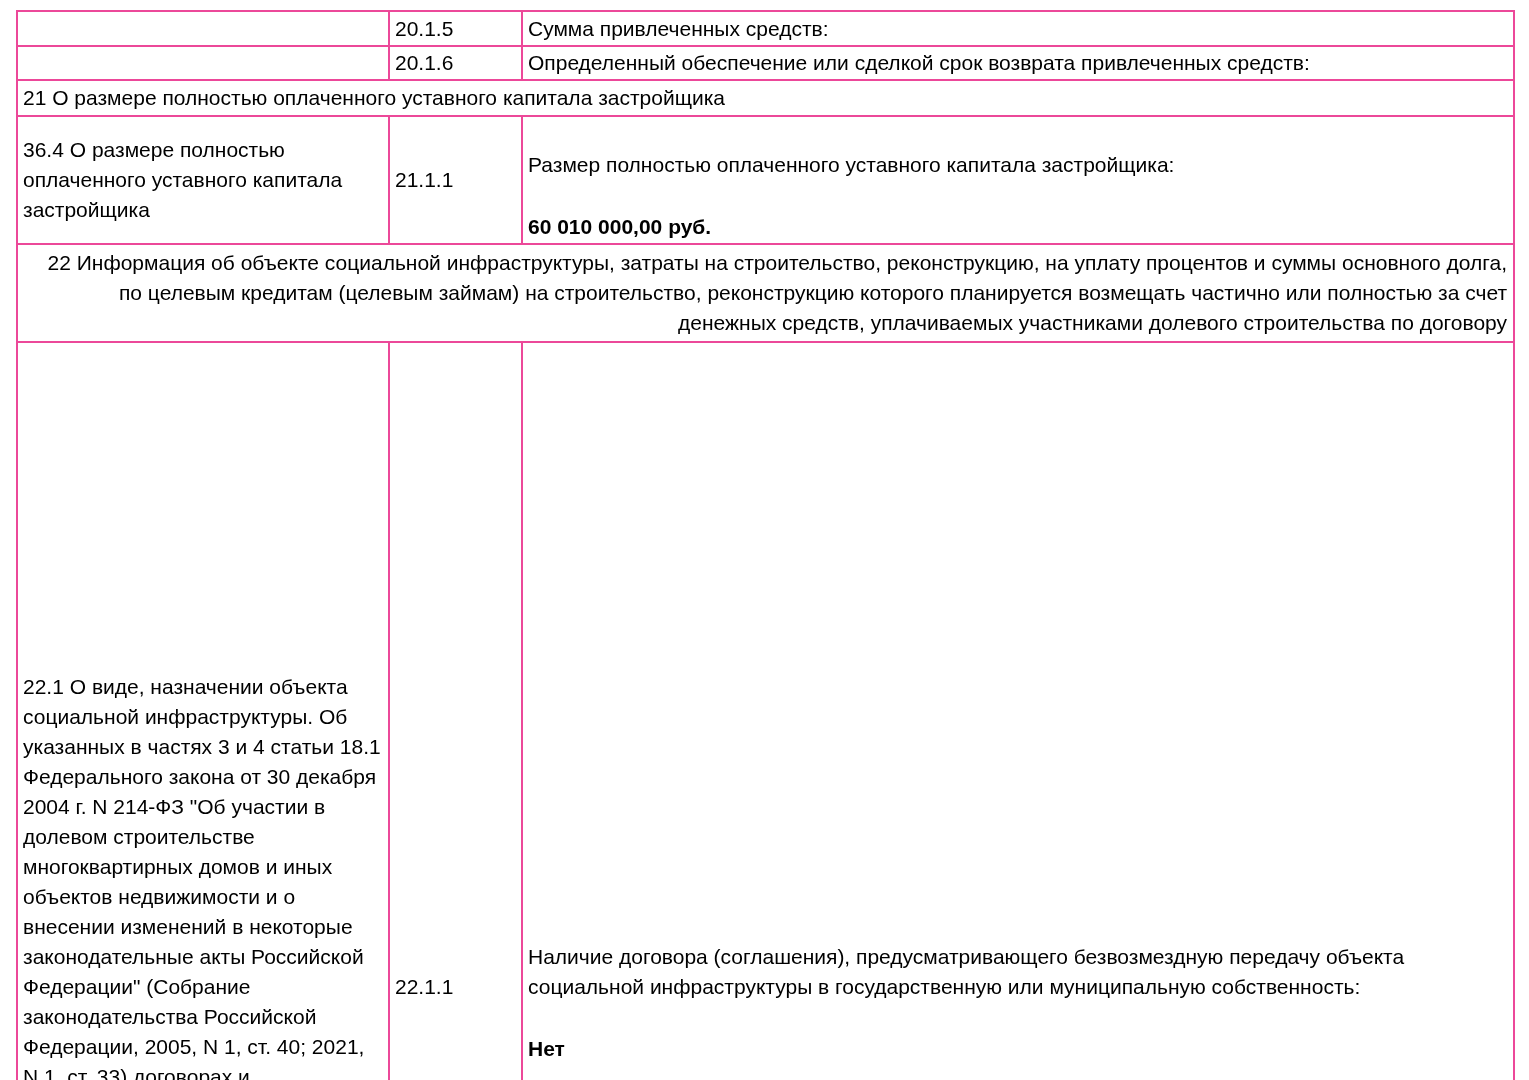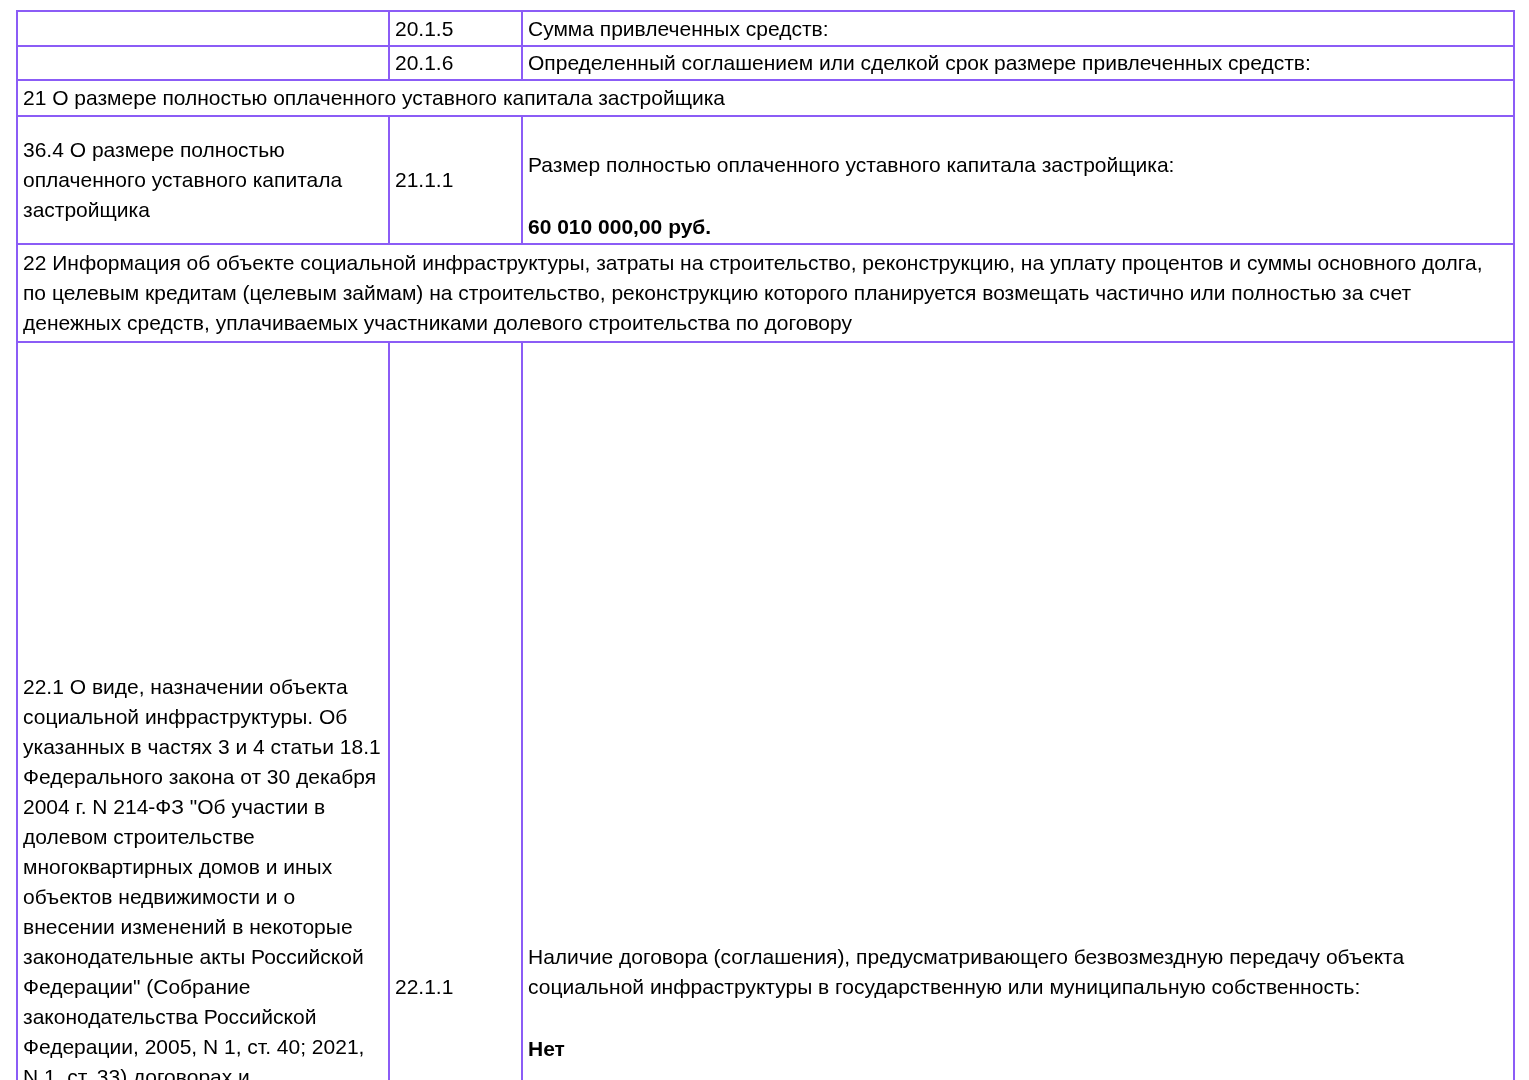--- a/index.html
+++ b/index.html
@@ -18,37 +18,37 @@
   }
   table.decl {
     border-collapse: collapse;
     table-layout: fixed;
     position: absolute;
     left: 16px;
     top: 10px;
     width: 1497px;
   }
   table.decl td {
-    border: 2px solid #8b5cf6;
+    border: 2px solid #ec4899;
     vertical-align: middle;
     padding: 1px 6px 1px 5px;
     line-height: 30px;
     overflow: hidden;
     word-wrap: break-word;
   }
   col.c1 { width: 372px; }
   col.c2 { width: 133px; }
   col.c3 { width: 992px; }
 
   tr.row-2015 td { height: 31px; }
   tr.row-2016 td { height: 29px; }
   tr.row-2017 td { height: 64px; }
   tr.row-s21  td { height: 32px; }
   tr.row-211  td { height: 88px; }
-  tr.row-s22  td { height: 94px; }
+  tr.row-s22  td { height: 94px; text-align: right; }
   tr.row-221  td { height: 1286px; }
 
   td.v-top { vertical-align: top; padding-top: 3px; }
   .bold { font-weight: bold; }
   .line { display: block; margin-top: 32px; }
 </style>
 </head>
 <body>
 
 <table class="decl">
@@ -61,21 +61,21 @@
   <tbody>
       <tr class="row-2015">
     <td></td>
     <td>20.1.5</td>
     <td>Сумма привлеченных средств:</td>
   </tr>
 
   <tr class="row-2016">
     <td></td>
     <td>20.1.6</td>
-    <td>Определенный соглашением или сделкой срок размере привлеченных средств:</td>
+    <td>Определенный обеспечение или сделкой срок возврата привлеченных средств:</td>
   </tr>
 
 
   <tr class="row-s21">
     <td colspan="3">21 О размере полностью оплаченного уставного капитала застройщика</td>
   </tr>
 
   <tr class="row-211">
     <td>36.4 О размере полностью оплаченного уставного капитала застройщика</td>
     <td>21.1.1</td>

